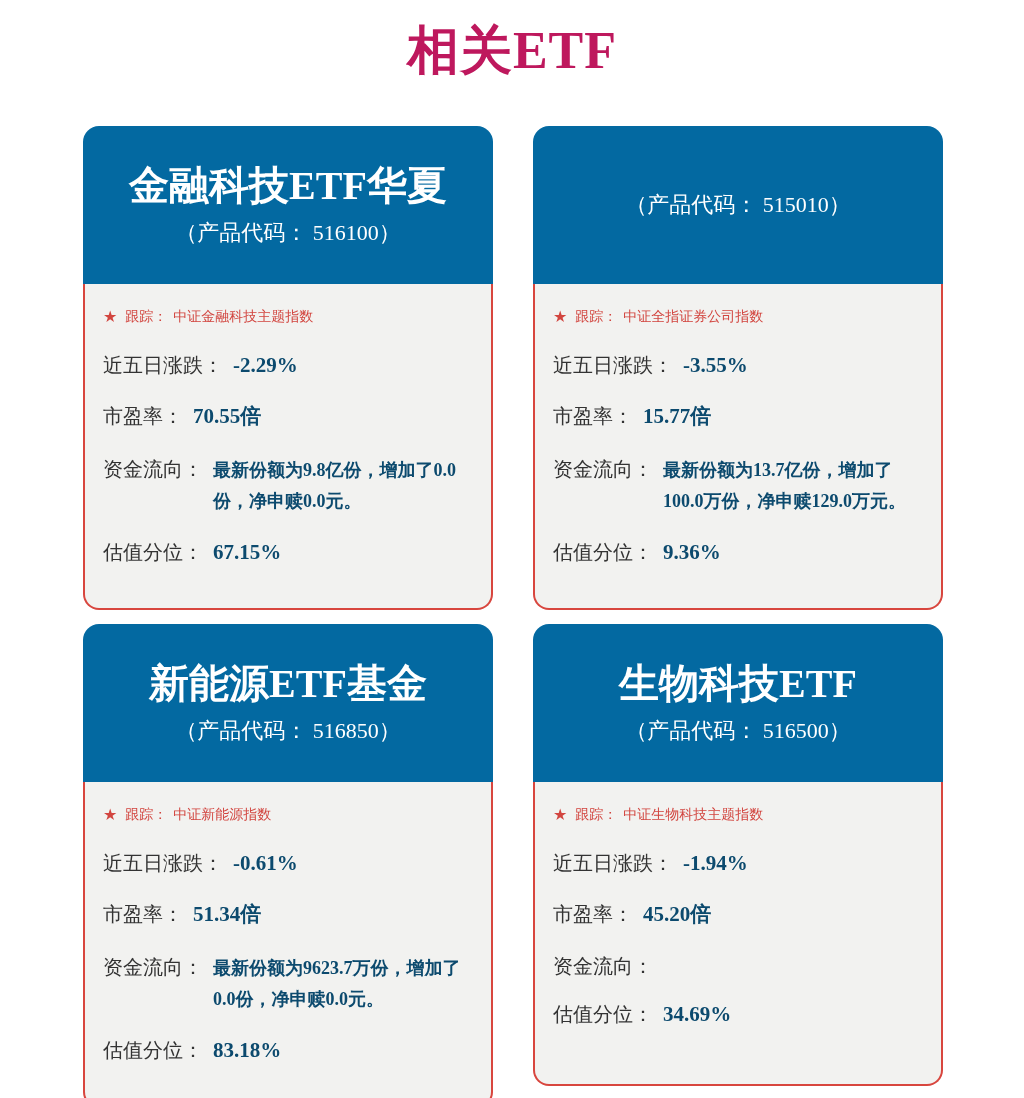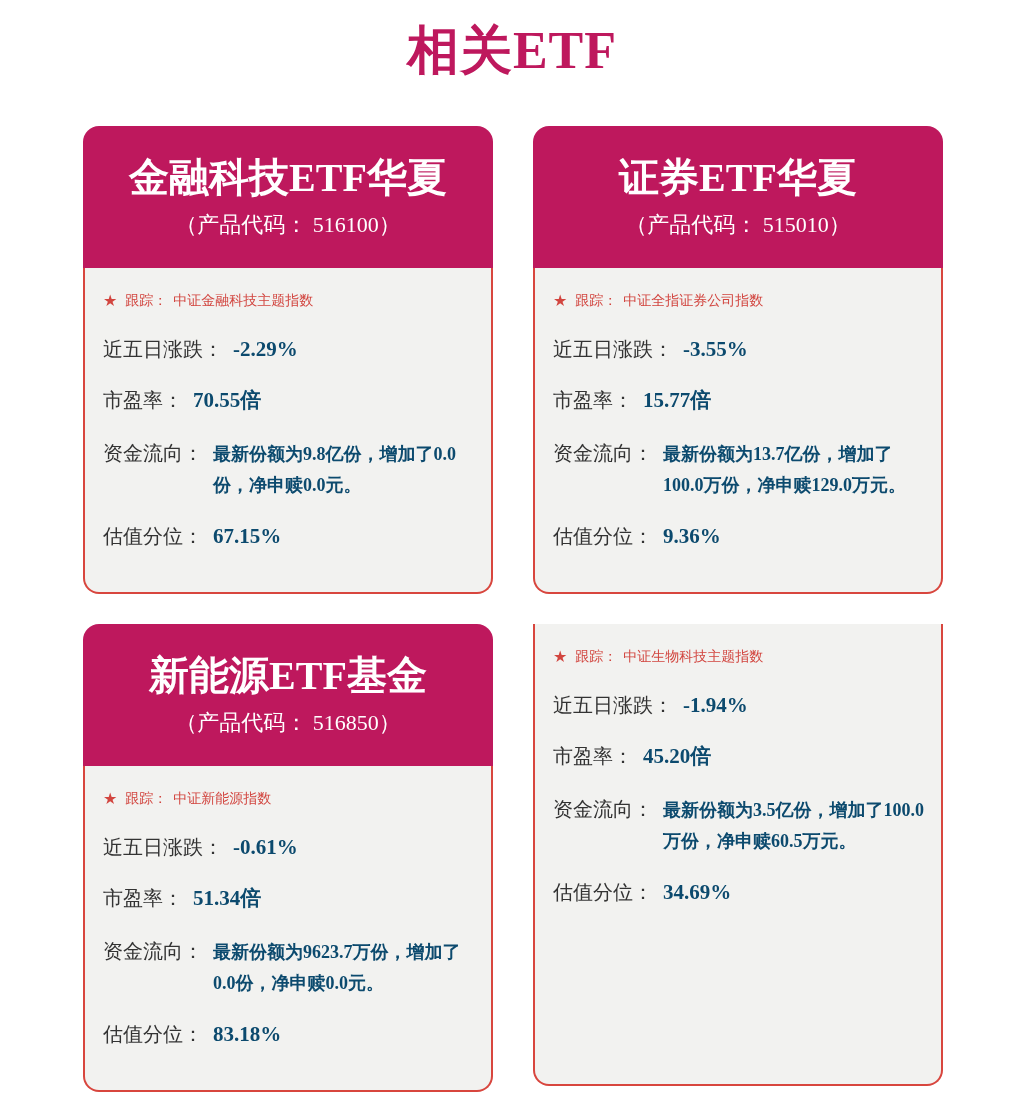--- a/index.html
+++ b/index.html
@@ -24,22 +24,22 @@
     grid-template-rows: 458px 462px;
     column-gap: 40px;
     row-gap: 40px;
     margin: 40px 83px 0 83px;
   }
   .etf-card {
     display: flex;
     flex-direction: column;
   }
   .card-header {
-    height: 142px;
-    background: #be185d;
+    height: 158px;
+    background: #0369a1;
     border-radius: 16px 16px 0 0;
     color: #ffffff;
     display: flex;
     flex-direction: column;
     align-items: center;
     justify-content: center;
     gap: 16px;
     flex-shrink: 0;
   }
   .etf-name {
@@ -134,21 +134,20 @@
       </div>
       <div class="metric-row">
         <span class="metric-label">估值分位：</span>
         <span class="metric-value">67.15%</span>
       </div>
     </div>
   </div>
 
   <div class="etf-card">
     <div class="card-header">
-      <div class="etf-name">证券ETF华夏</div>
       <div class="product-code">（产品代码： 515010）</div>
     </div>
     <div class="card-body">
       <div class="track-row">
         <span class="star-icon">★</span>
         <span class="track-label">跟踪：</span>
         <span class="track-index">中证全指证券公司指数</span>
       </div>
       <div class="metric-row">
         <span class="metric-label">近五日涨跌：</span>
@@ -193,37 +192,40 @@
         <span class="metric-value flow-value">最新份额为9623.7万份，增加了0.0份，净申赎0.0元。</span>
       </div>
       <div class="metric-row">
         <span class="metric-label">估值分位：</span>
         <span class="metric-value">83.18%</span>
       </div>
     </div>
   </div>
 
   <div class="etf-card">
+    <div class="card-header">
+      <div class="etf-name">生物科技ETF</div>
+      <div class="product-code">（产品代码： 516500）</div>
+    </div>
     <div class="card-body">
       <div class="track-row">
         <span class="star-icon">★</span>
         <span class="track-label">跟踪：</span>
         <span class="track-index">中证生物科技主题指数</span>
       </div>
       <div class="metric-row">
         <span class="metric-label">近五日涨跌：</span>
         <span class="metric-value">-1.94%</span>
       </div>
       <div class="metric-row">
         <span class="metric-label">市盈率：</span>
         <span class="metric-value">45.20倍</span>
       </div>
       <div class="metric-row flow-row">
         <span class="metric-label">资金流向：</span>
-        <span class="metric-value flow-value">最新份额为3.5亿份，增加了100.0万份，净申赎60.5万元。</span>
       </div>
       <div class="metric-row">
         <span class="metric-label">估值分位：</span>
         <span class="metric-value">34.69%</span>
       </div>
     </div>
   </div>
 
 </div>
 

